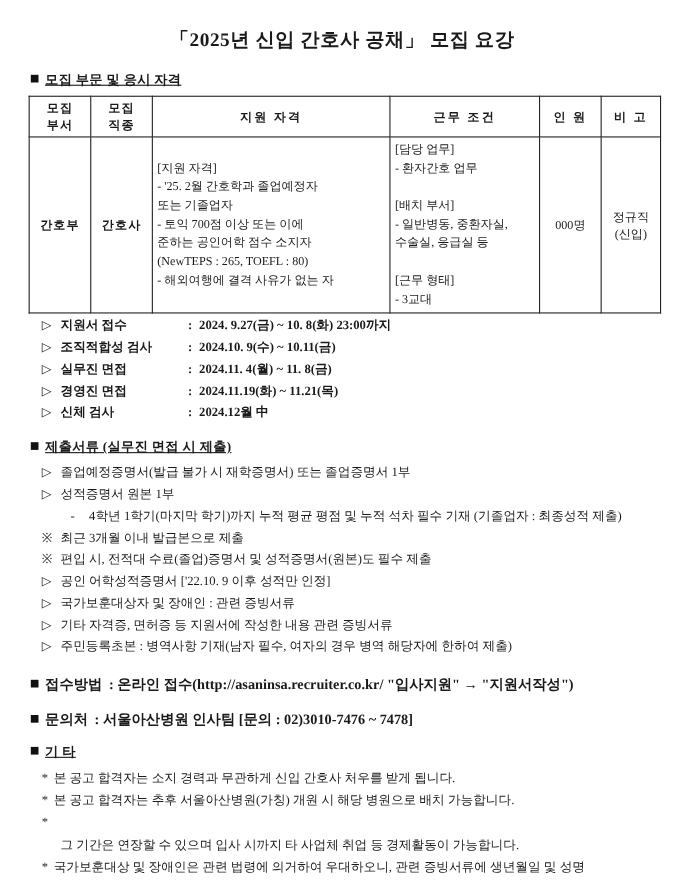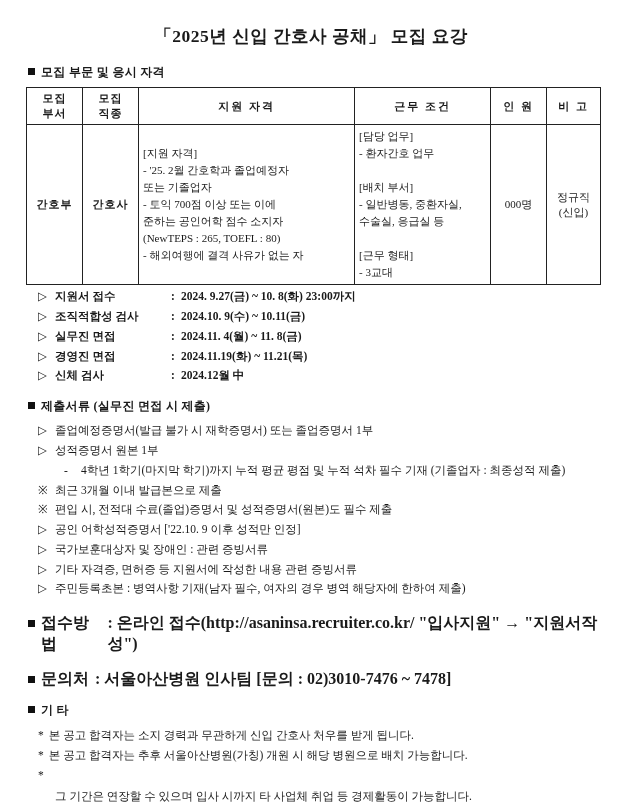--- a/index.html
+++ b/index.html
@@ -31,20 +31,21 @@
     font-family: "Liberation Serif", "DejaVu Serif", serif;
   }
   .section-head {
     font-size: 12px;
     font-weight: bold;
     margin: 12px 0 6px 4px;
     display: flex;
     align-items: center;
     gap: 6px;
     letter-spacing: 0.3px;
+    text-decoration: underline;
   }
   .sq {
     display: inline-block;
     width: 7px;
     height: 7px;
     background: #111;
     flex: 0 0 auto;
     position: relative;
     top: -1px;
   }
@@ -106,21 +107,21 @@
   }
   .sched .lbl {
     width: 116px;
     flex: 0 0 auto;
   }
   .sched .sep {
     width: 10px;
     flex: 0 0 auto;
   }
   .inline-head {
-    font-size: 16px;
+    font-size: 13px;
     font-weight: bold;
     margin: 14px 0 4px 4px;
     display: flex;
     align-items: baseline;
     gap: 6px;
   }
   .inline-head .val {
     font-weight: bold;
     letter-spacing: 0;
   }

